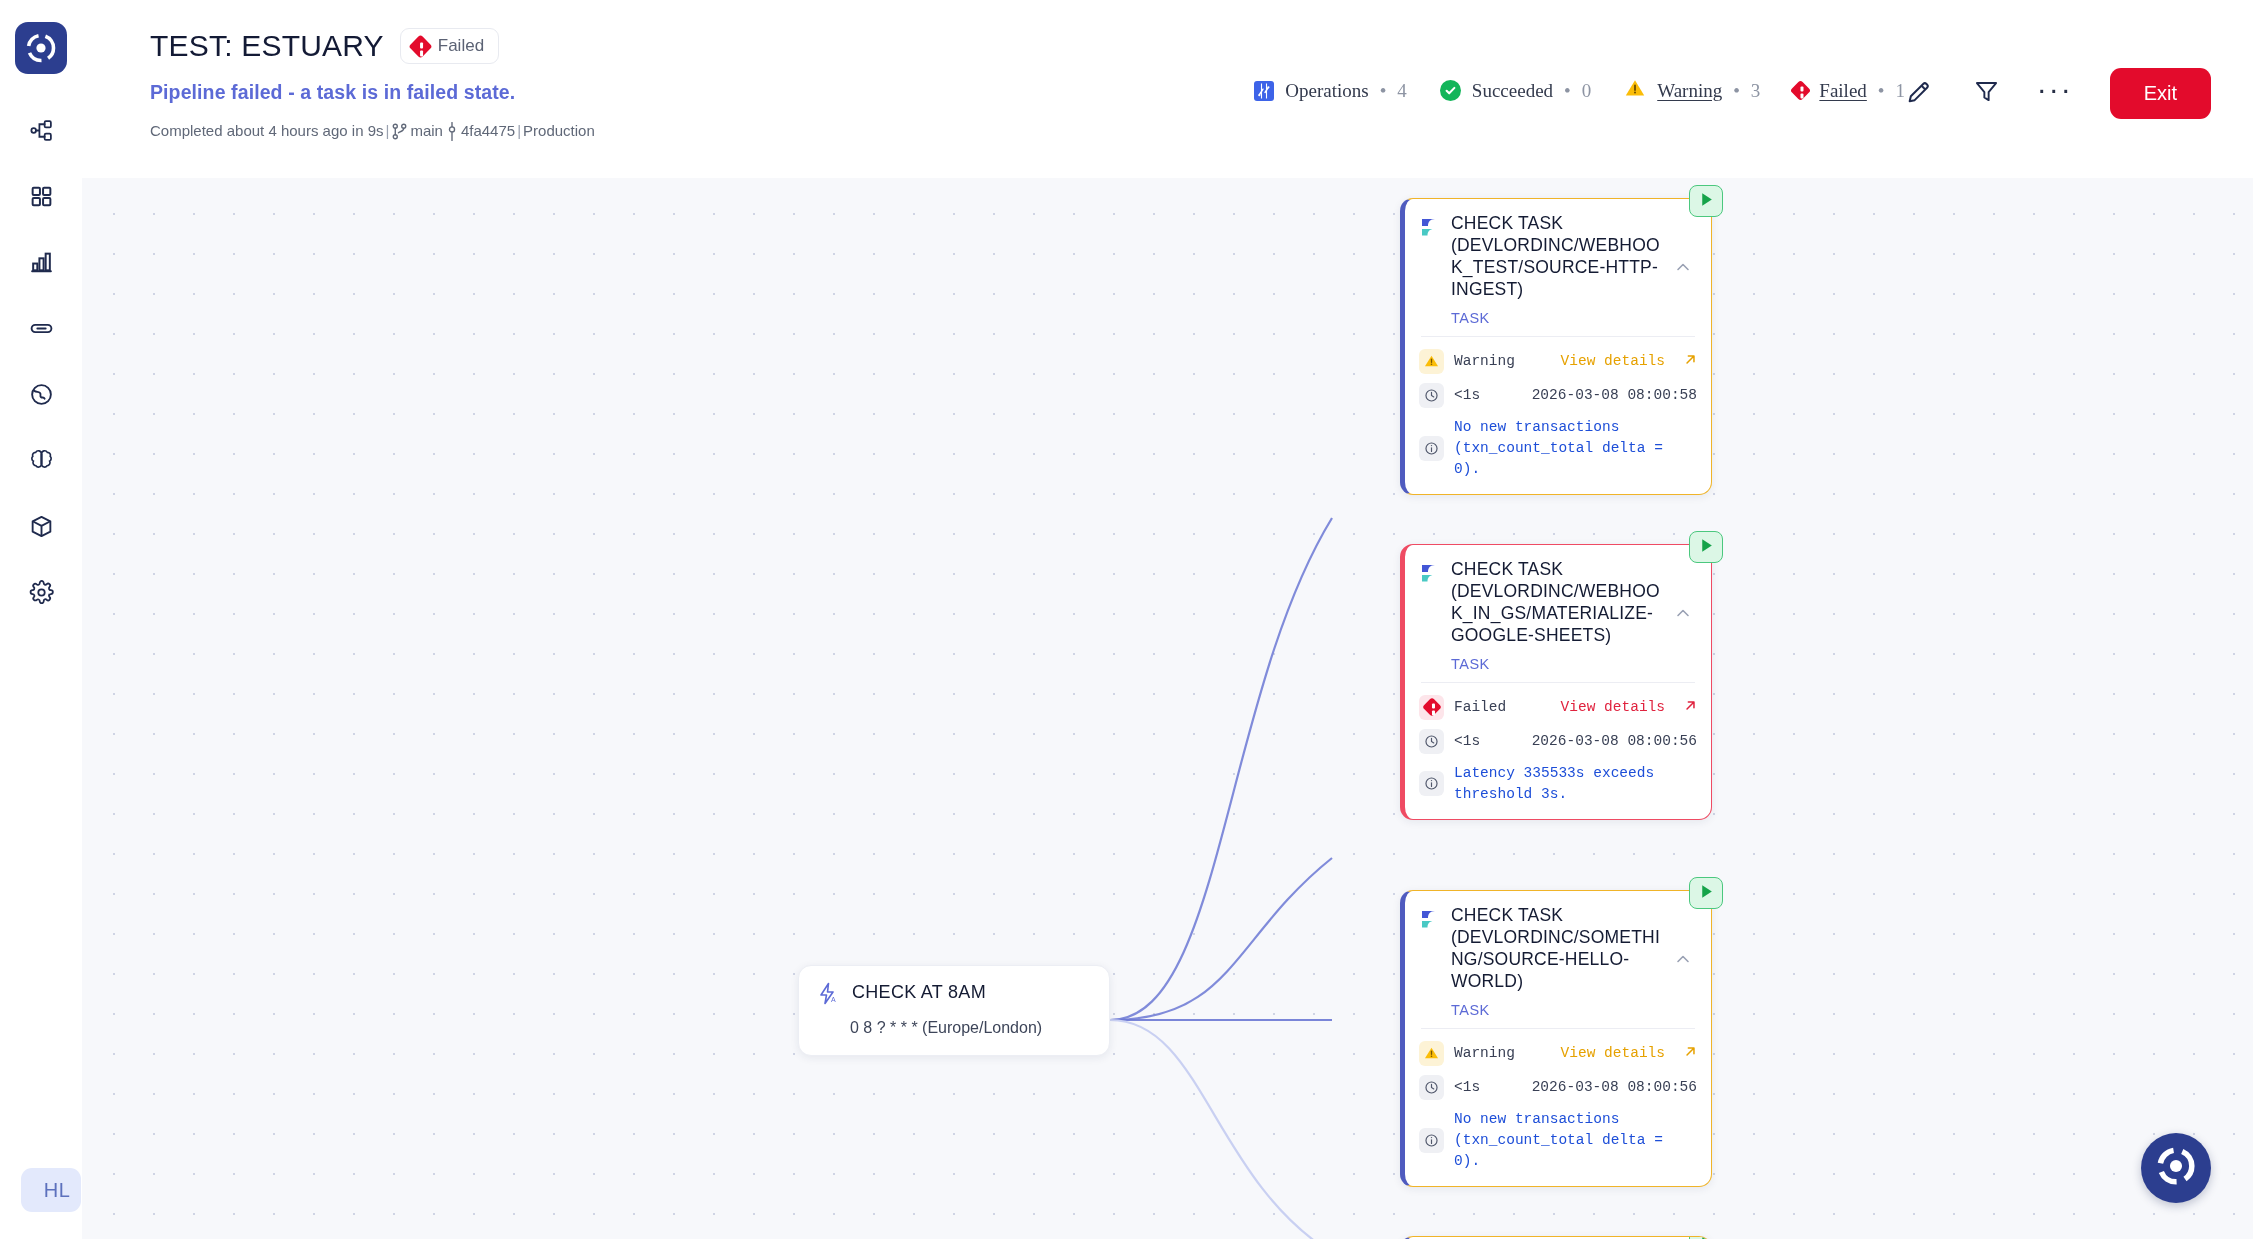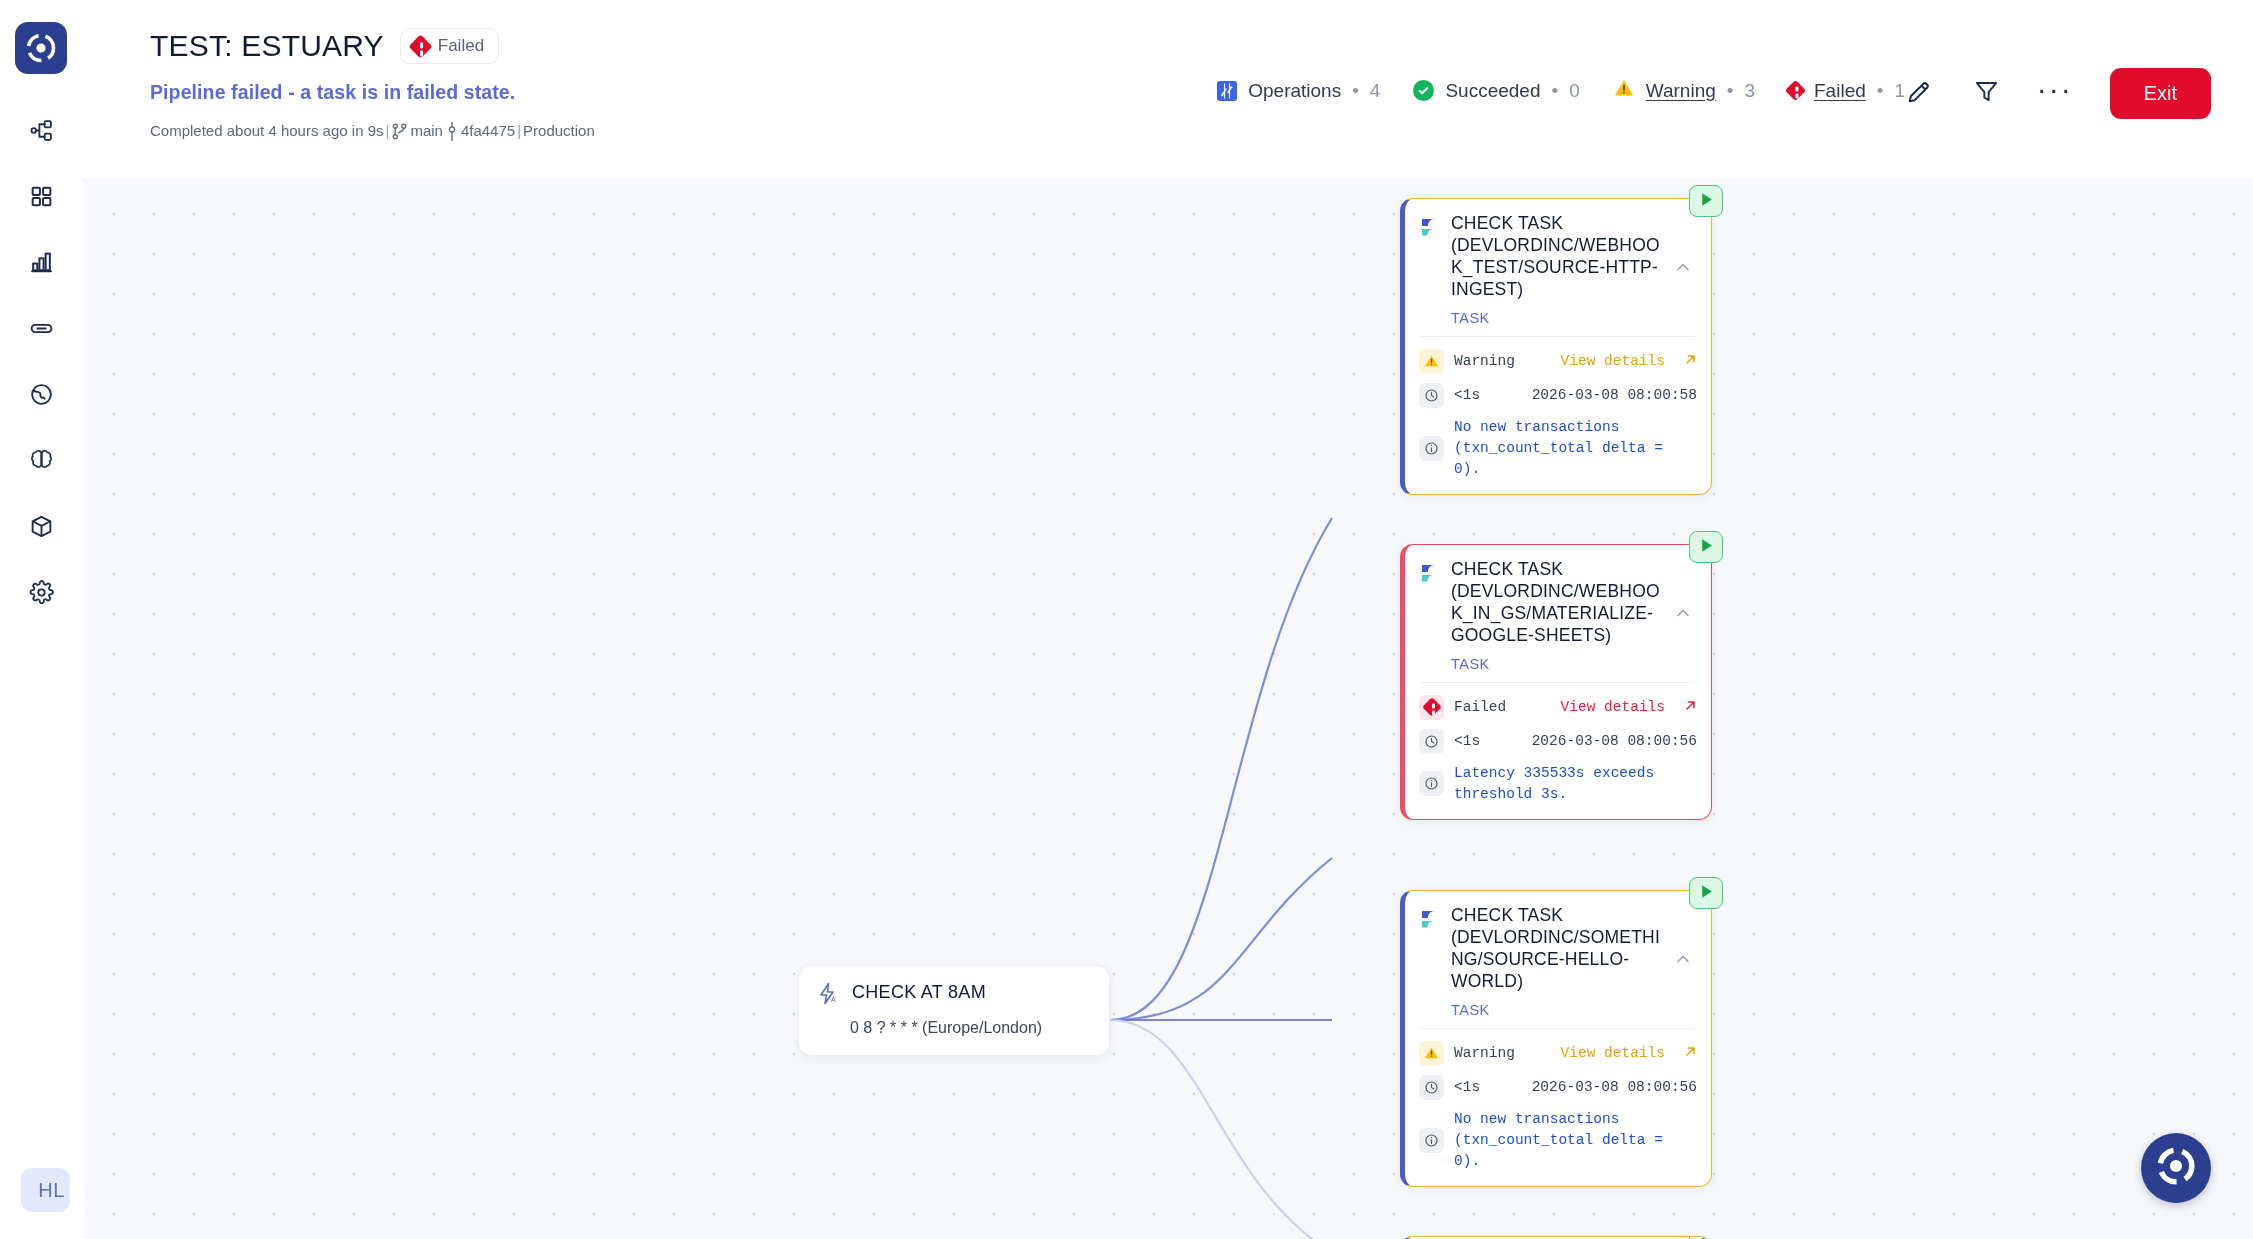--- a/index.html
+++ b/index.html
@@ -24,21 +24,21 @@
     cursor: pointer;
   }
   .nav-list { margin-top: 36px; display: flex; flex-direction: column; align-items: center; gap: 26px; }
   .nav-item {
     width: 40px; height: 40px; display: flex; align-items: center; justify-content: center;
     cursor: pointer; border-radius: 9px;
   }
   .nav-item svg { display: block; }
   .avatar {
     position: absolute; left: 21px; bottom: 27px;
-    width: 49px; height: 44px; border-radius: 11px;
+    width: 60px; height: 44px; border-radius: 11px;
     background: #e3e9fc; color: #5d71bd;
     display: flex; align-items: center; justify-content: center;
     font-size: 20px; letter-spacing: 0.5px; cursor: pointer; padding-left: 12px;
   }
 
   
   .header {
     position: absolute; left: 82px; top: 0; right: 0; height: 178px;
     background: #ffffff; border-bottom-left-radius: 26px;
     z-index: 30;
@@ -74,21 +74,21 @@
   }
   .meta-row {
     margin-top: 18px; font-size: 15px; color: #606878;
     display: flex; gap: 2px; white-space: nowrap;
   }
   .meta-sep { color: #9aa1b0; }
 
   
   .counters {
     position: absolute; right: 348px; top: 78px;
-    display: flex; align-items: center; gap: 33px;
+    display: flex; align-items: center; gap: 33px; font-family: Liberation Serif, serif;
   }
   .counter { display: flex; align-items: center; gap: 11px; font-size: 19px; color: #333a4d; cursor: pointer; }
   .counter .num { color: #8d94a3; }
   .counter .dot-sep { color: #8d94a3; }
   .counter.underlined .lbl { text-decoration: underline; text-underline-offset: 3px; }
   .ico-ops { width: 20px; height: 20px; background: #3d63e8; border-radius: 3px; position: relative; flex: none; }
   .ico-ops svg { position: absolute; left: 0; top: 0; }
   .ico-check {
     width: 21px; height: 21px; border-radius: 50%; background: #13b55a; flex: none;
     display: flex; align-items: center; justify-content: center;

